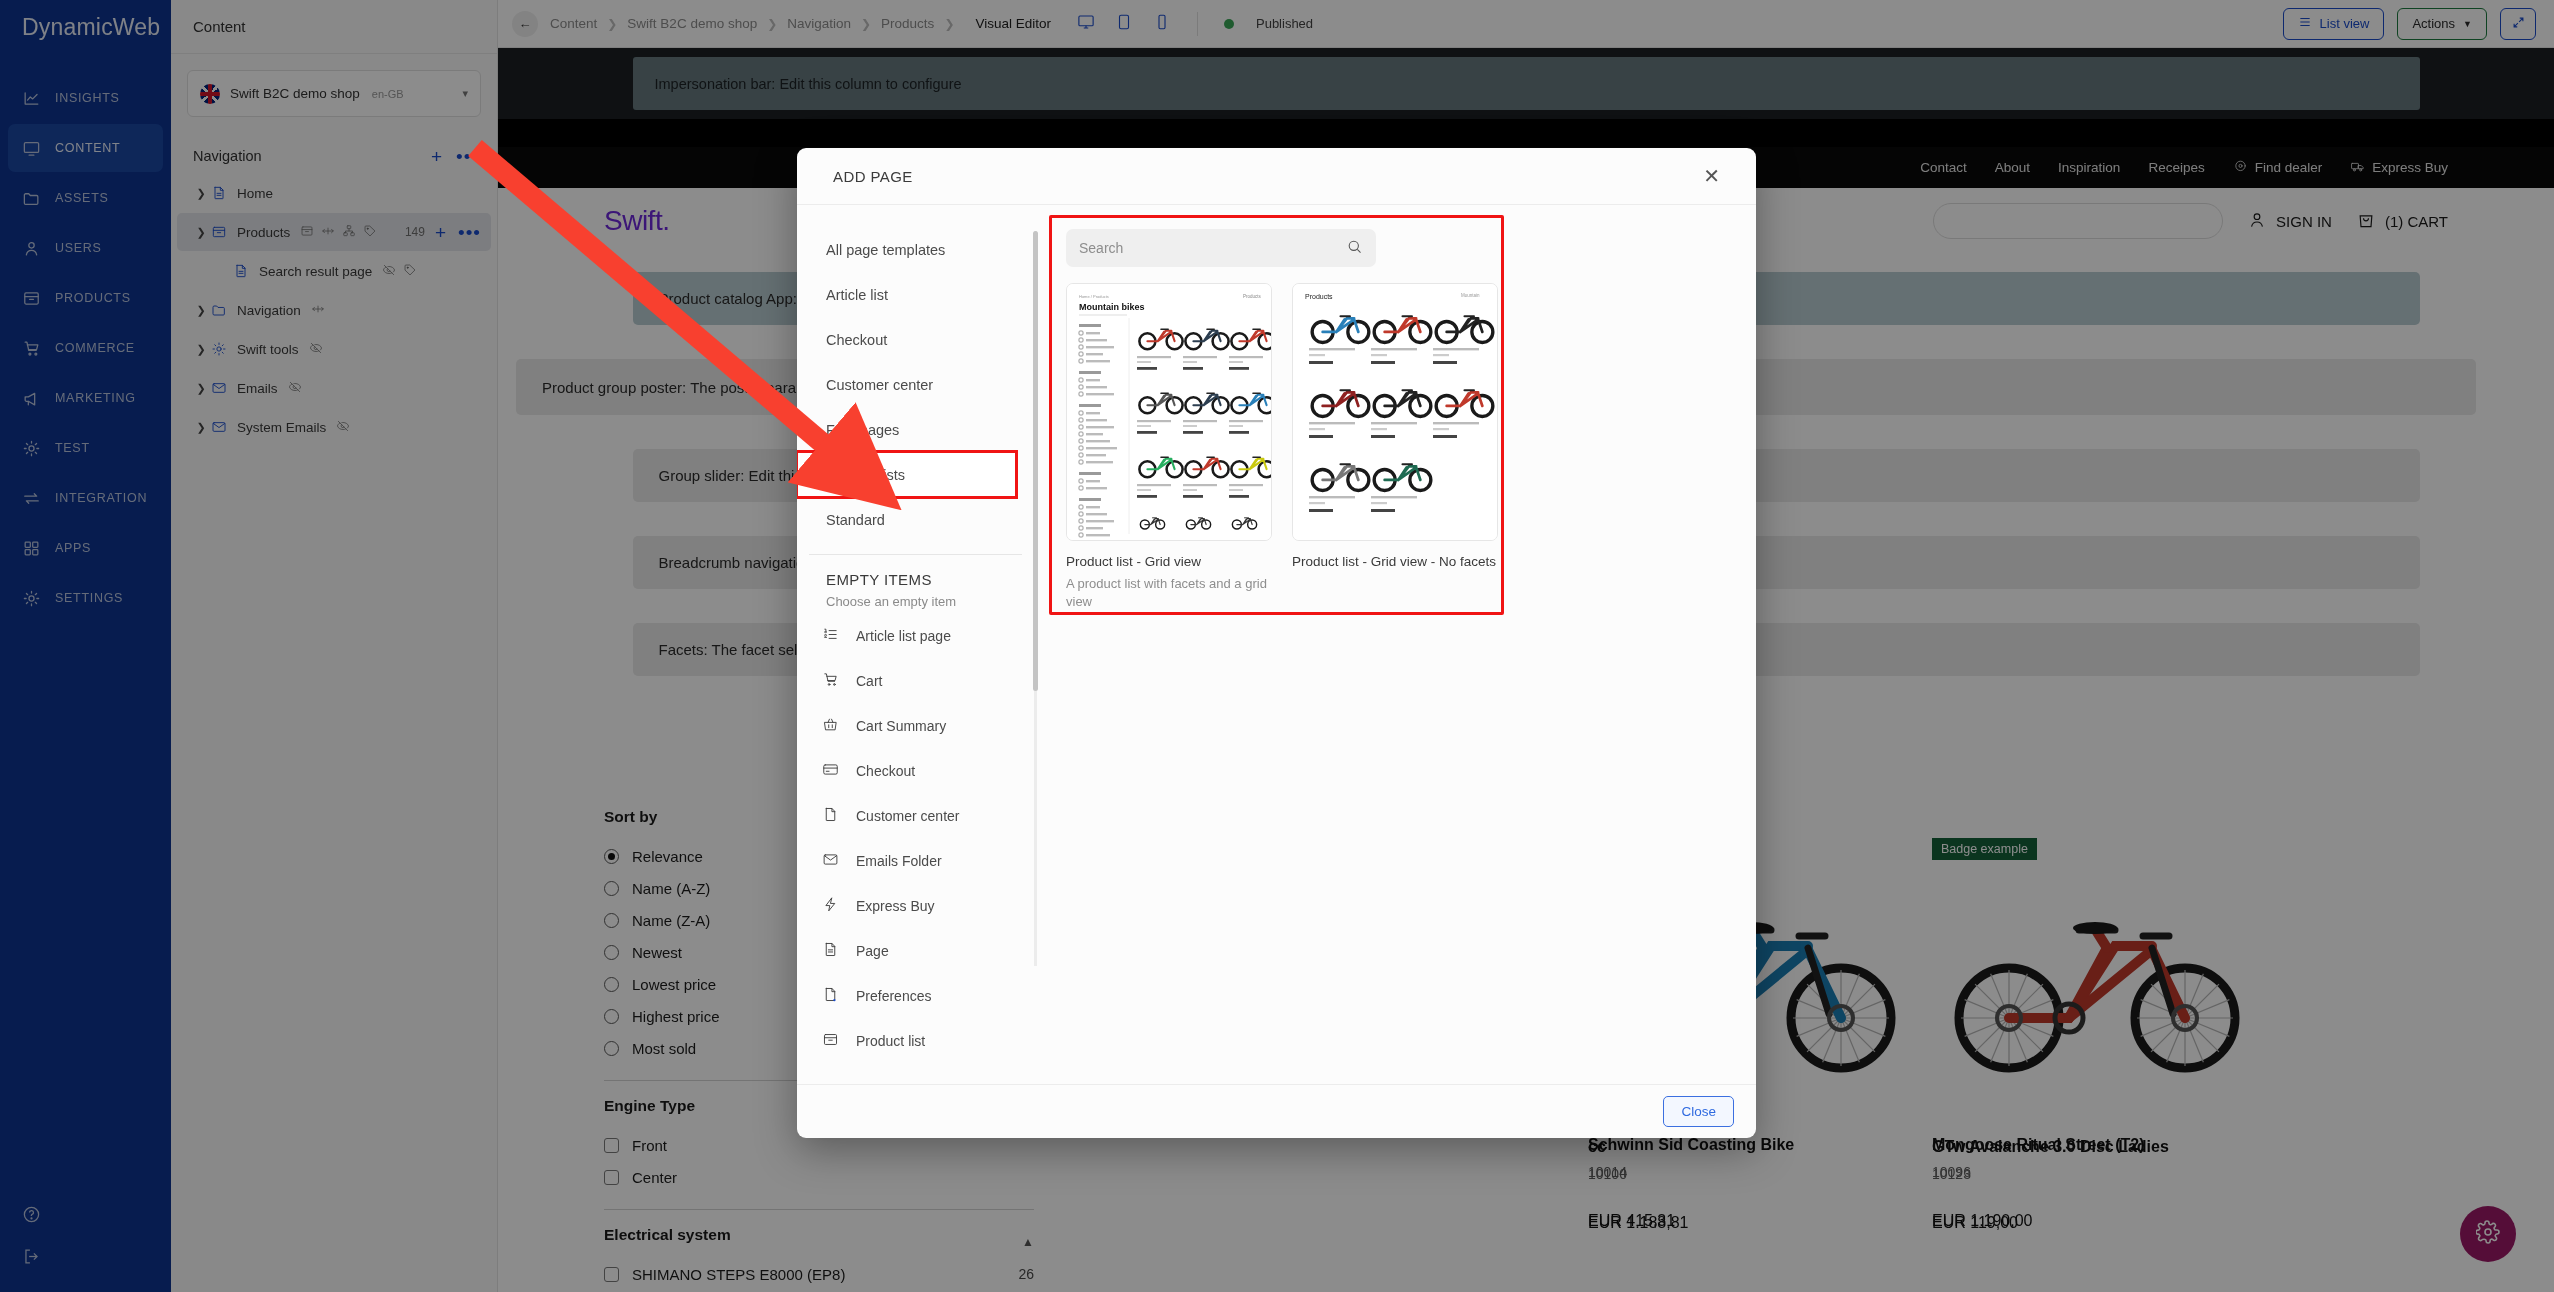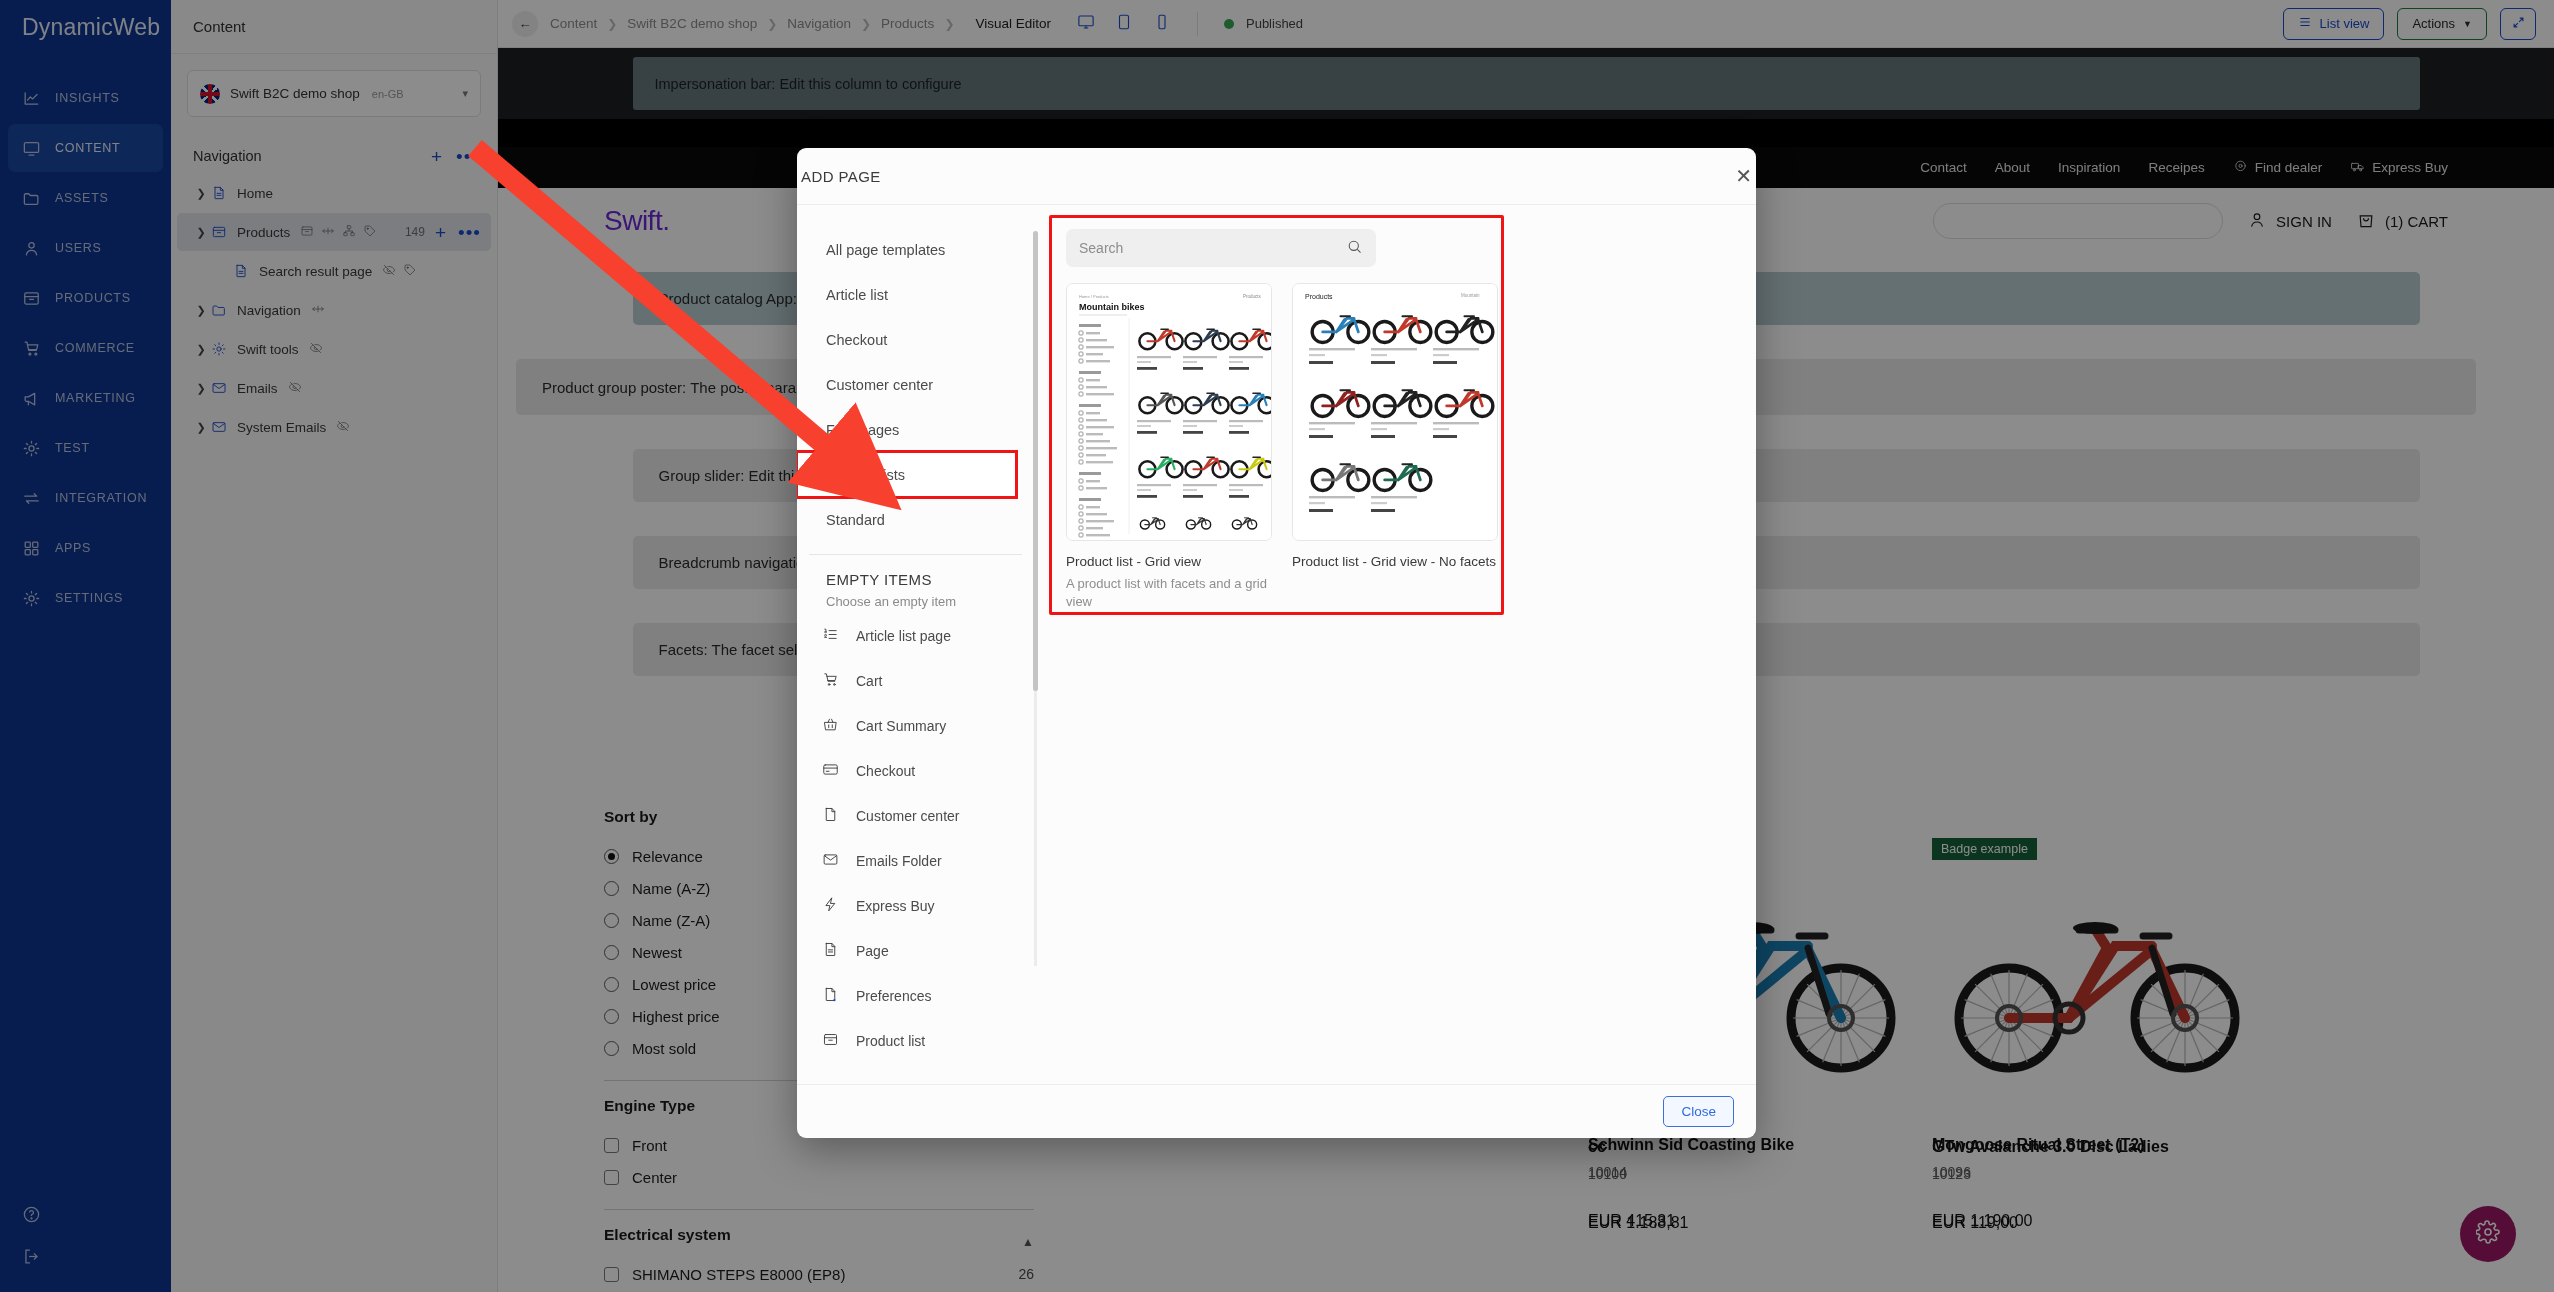--- a/index.html
+++ b/index.html
@@ -91,21 +91,21 @@
     width: 26px; height: 26px; border-radius: 50%; background: #efefef;
     display: flex; align-items: center; justify-content: center;
     font-size: 13px; color: #333; cursor: pointer; margin-right: 12px;
   }
   .crumb { font-size: 13.5px; color: #8d8d8d; cursor: pointer; }
   .crumb.cur { color: #222; margin-left: 11px; }
   .crumb-sep { font-size: 12px; color: #bdbdbd; margin: 0 10px; }
   .devs { display: flex; gap: 20px; margin-left: 26px; }
   .devs svg { width: 18px; height: 18px; stroke: #1b4ccb; fill: none; stroke-width: 1.5; cursor: pointer; }
   .vdiv { width: 1px; height: 24px; background: #e0e0e0; margin: 0 26px; }
-  .pub { display: flex; align-items: center; gap: 12px; font-size: 13px; color: #444; text-align: right; }
+  .pub { display: flex; align-items: center; gap: 22px; font-size: 13px; color: #444; text-align: right; }
   .pub .dot { width: 10px; height: 10px; border-radius: 50%; background: #3aa757; }
   .top-right { margin-left: auto; display: flex; align-items: center; gap: 13px; }
   .btn {
     height: 32px; border-radius: 6px; display: flex; align-items: center; gap: 8px;
     padding: 0 14px; font-size: 13px; cursor: pointer; background: #fff;
   }
   .btn.blue { border: 1px solid #1b4ccb; color: #1b4ccb; }
   .btn.green { border: 1px solid #1d7a3e; color: #2b2b2b; }
   .btn.sq { border: 1px solid #1b4ccb; color: #1b4ccb; width: 36px; justify-content: center; padding: 0; }
 
@@ -165,21 +165,21 @@
   
   .overlay { position: absolute; left: 0; top: 0; width: 2554px; height: 1292px; background: rgba(0,0,0,.45); z-index: 50; }
 
   
   .modal {
     position: absolute; left: 797px; top: 148px; width: 959px; height: 990px;
     background: #fcfcfc; border-radius: 9px; z-index: 60; overflow: hidden;
     box-shadow: 0 12px 40px rgba(0,0,0,.35); display: flex; flex-direction: column;
   }
   .modal-head {
-    height: 57px; display: flex; align-items: center; padding: 0 4px;
+    height: 57px; display: flex; align-items: center; padding: 0 36px;
     border-bottom: 1px solid #ececec; flex: 0 0 57px;
   }
   .modal-title { font-size: 15px; color: #3b3b3b; letter-spacing: .4px; }
   .modal-x { margin-left: auto; font-size: 20px; color: #555; cursor: pointer; line-height: 1; }
   .modal-body { flex: 1; display: flex; min-height: 0; }
 
   .cats { width: 247px; flex: 0 0 247px; padding: 22px 0 0 0; overflow: hidden; position: relative; }
   .cat {
     height: 45px; display: flex; align-items: center; padding-left: 29px;
     font-size: 14.5px; color: #4b4b4b; cursor: pointer;

